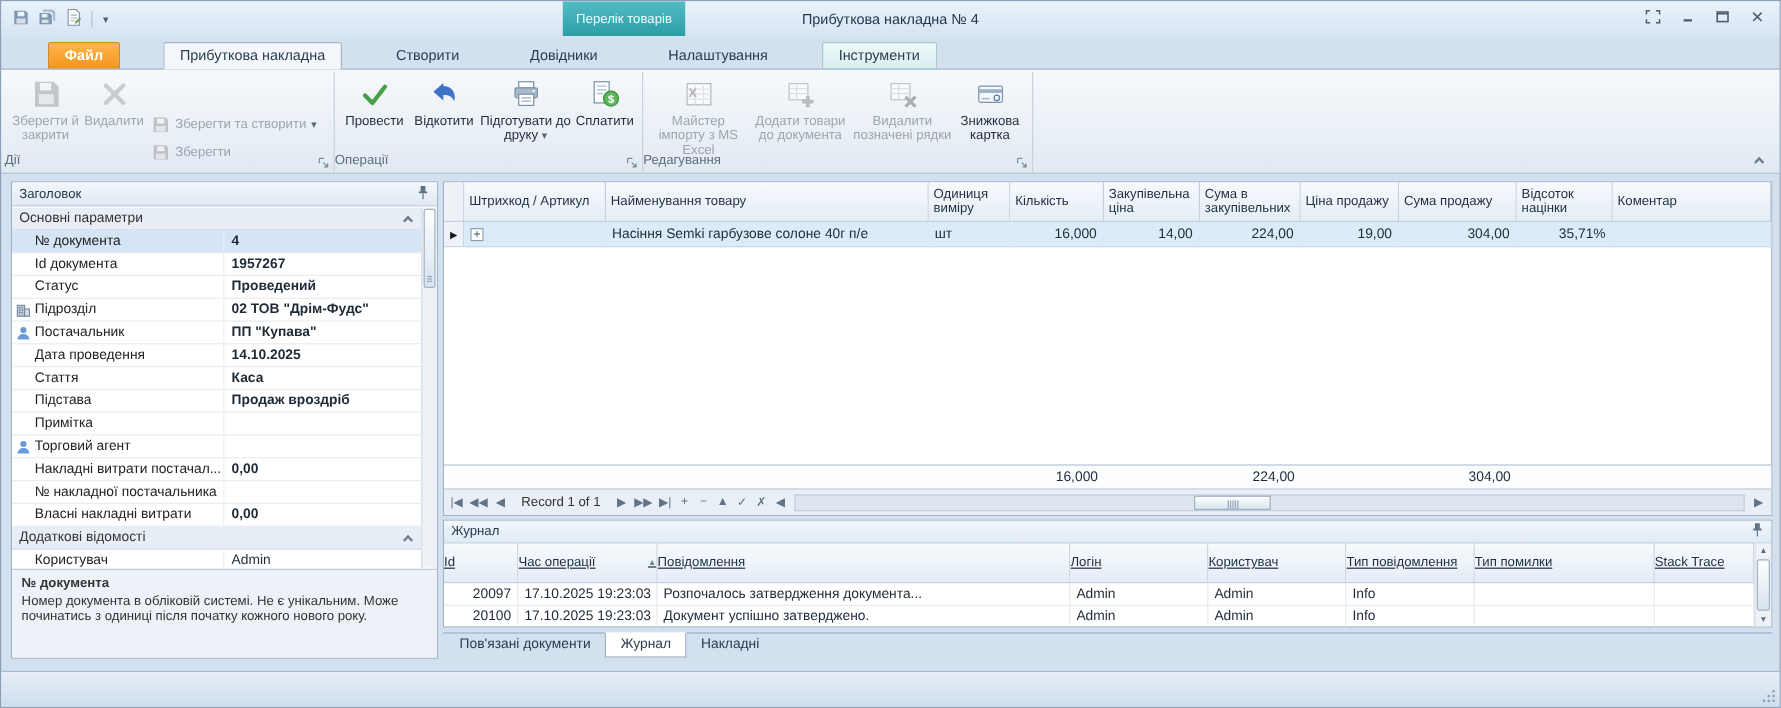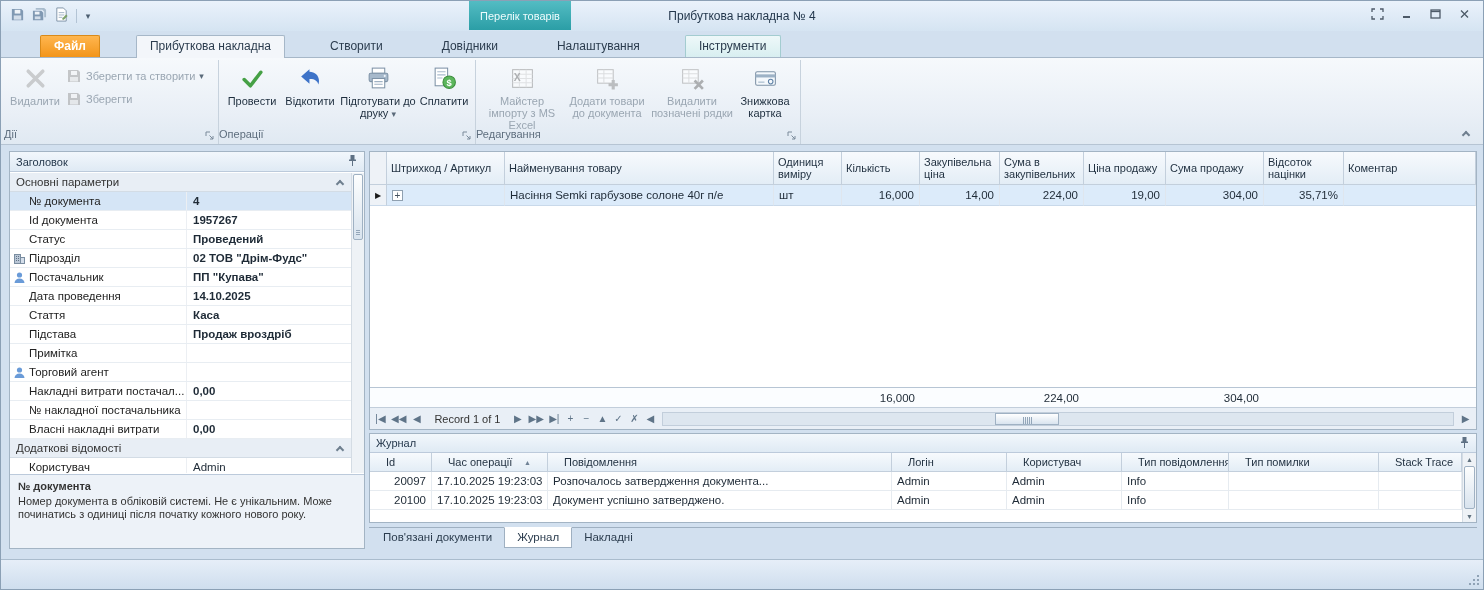--- a/index.html
+++ b/index.html
@@ -39,21 +39,21 @@
     border-top:1px solid #a6b7c8; border-bottom:1px solid #b6c4d3;
     display:flex; padding:2px 0 0 3px; }
   .rgroup { position:relative; height:100%; padding:2px 4px 16px 4px;
     border-right:1px solid #c7d2dd; display:flex; align-items:flex-start; }
   .rgroup-label { position:absolute; left:0; right:0; bottom:2px; height:14px;
     text-align:left; font-size:11px; color:#5e6e7e; }
   .launcher { position:absolute; right:2px; bottom:2px; width:12px; height:12px; }
   .rbtn-lg { min-height:62px; display:flex; flex-direction:column; align-items:center;
     padding-top:3px; text-align:center; font-size:11px; line-height:12px; color:#1e2e3e; border-radius:2px; }
   .rbtn-lg .ric { width:27px; height:27px; margin-bottom:3px; }
-  .rbtn-col { display:flex; flex-direction:column; gap:2px; padding-top:3px; width:152px; }
+  .rbtn-col { display:flex; flex-direction:column; gap:2px; padding-top:3px; width:152px;margin-top:28px; }
   .rbtn-sm { height:21px; display:flex; align-items:center; gap:4px; padding:0 4px;
     font-size:11px; color:#1e2e3e; border-radius:2px; }
   .rbtn-sm .ric16 { width:16px; height:16px; flex:0 0 16px; }
   .dd { font-size:9px; color:#5a6a7a; }
   .disabled { color:#9aa6b2; }
   .disabled svg { filter:grayscale(1) opacity(.5); }
   .rlbl { display:block; }
   .ribbon-collapse { position:absolute; right:8px; bottom:4px; width:18px; height:14px;
     display:flex; align-items:center; justify-content:center; }
   .chev-up { width:6px; height:6px; border-left:2px solid #6f7f8f; border-top:2px solid #6f7f8f;
@@ -119,22 +119,22 @@
   
   .journal { position:absolute; left:368px; top:432px; width:1108px; height:90px;
     background:#fff; border:1px solid #a3b4c4; }
   .jcaption { height:19px; background:linear-gradient(#f2f7fc,#dfeaf4);
     border-bottom:1px solid #bccadb; display:flex; align-items:center; padding:0 6px;
     font-size:11px; color:#25384c; }
   .jcaption .pin-right { margin-left:auto; }
   .jgrid { position:absolute; left:0; right:14px; top:19px; bottom:0; overflow:hidden; }
   .jrow { display:grid; grid-template-columns:62px 116px 344px 115px 115px 107px 150px minmax(0,1fr); }
   .jh { background:linear-gradient(#f7fafd,#e3edf6); border-right:1px solid #c3cfdc;
-    border-bottom:1px solid #c3cfdc; height:19px; font-size:11px; color:#1f2f3f;
-    padding:0 16px; display:flex; align-items:center; white-space:nowrap; overflow:hidden; }
+    border-bottom:1px solid #c3cfdc; height:33px; font-size:11px; color:#1f2f3f;
+    padding:0 0; display:flex; align-items:center; white-space:nowrap; overflow:hidden;text-decoration:underline; }
   .jc { height:19px; border-right:1px solid #e6ebf0; border-bottom:1px solid #e6ebf0;
     font-size:11.5px; padding:0 5px; display:flex; align-items:center; white-space:nowrap; overflow:hidden; }
   .sort { margin-left:auto; font-size:7px; color:#6f8296; }
   .jvscroll { position:absolute; right:0; top:19px; bottom:0; width:14px;
     background:#eef2f6; border-left:1px solid #d4dce4; }
   .varrow { position:absolute; left:0; right:0; height:12px; display:flex;
     align-items:center; justify-content:center; font-size:7px; color:#61727f; }
   .jvthumb { position:absolute; left:1px; right:1px; top:13px; bottom:13px;
     background:linear-gradient(#fdfefe,#d8e3ee); border:1px solid #9fb1c3; border-radius:2px; }
   
@@ -212,20 +212,28 @@
     <div class="rtab active">Прибуткова накладна</div>
     <div class="rtab">Створити</div>
     <div class="rtab">Довідники</div>
     <div class="rtab">Налаштування</div>
     <div class="rtab ctx">Інструменти</div>
   </div>
 
   <div class="ribbon">
 
     <div class="rgroup">
+      <div class="rbtn-lg disabled" style="width:60px">
+        <span class="ric"><svg viewBox="0 0 26 26" width="27" height="27">
+              <path d="M4 3h15l4 4v16H4z" fill="#8099b3"></path>
+              <rect x="8" y="4" width="9" height="6" fill="#eef3f8"></rect>
+              <rect x="7" y="13" width="12" height="8" fill="#d3deea"></rect>
+            </svg></span>
+        <span class="rlbl"><span>Зберегти й закрити</span></span>
+      </div>
       <div class="rbtn-lg disabled" style="width:54px">
         <span class="ric"><svg viewBox="0 0 26 26" width="27" height="27">
               <path d="M6 6L20 20M20 6L6 20" stroke="#97a3b0" stroke-width="3.4" stroke-linecap="round"></path>
             </svg></span>
         <span class="rlbl"><span>Видалити</span></span>
       </div>
       <div class="rbtn-col">
         <div class="rbtn-sm disabled">
           <span class="ric16"><svg viewBox="0 0 16 16" width="16" height="16">
                 <path d="M2 2h10l2 2v10H2z" fill="#8099b3"></path>

